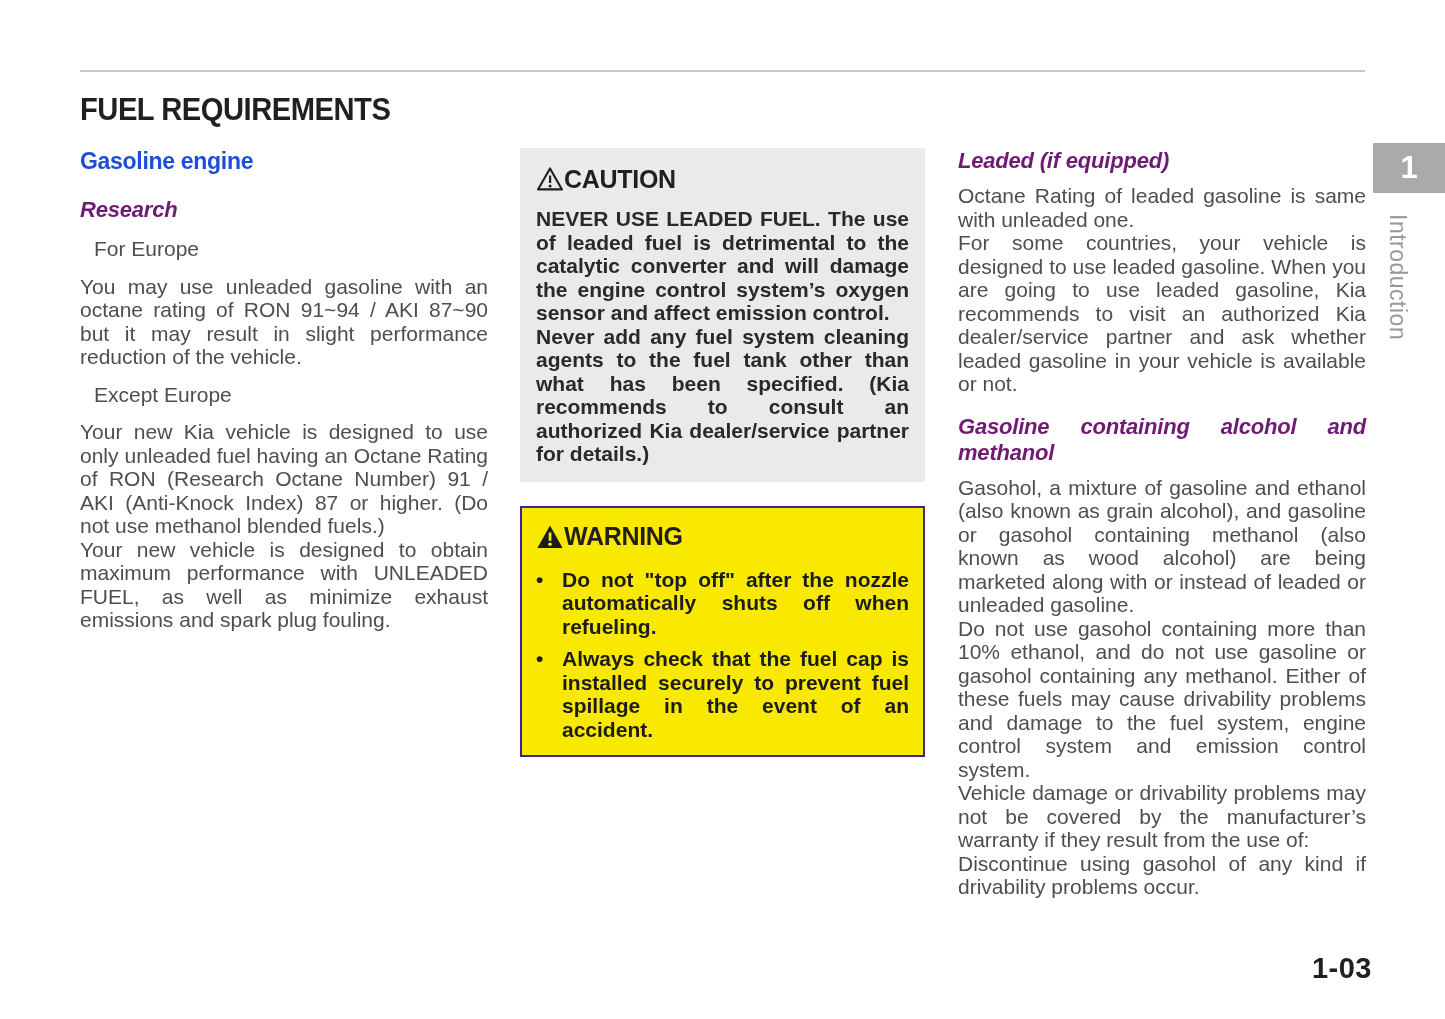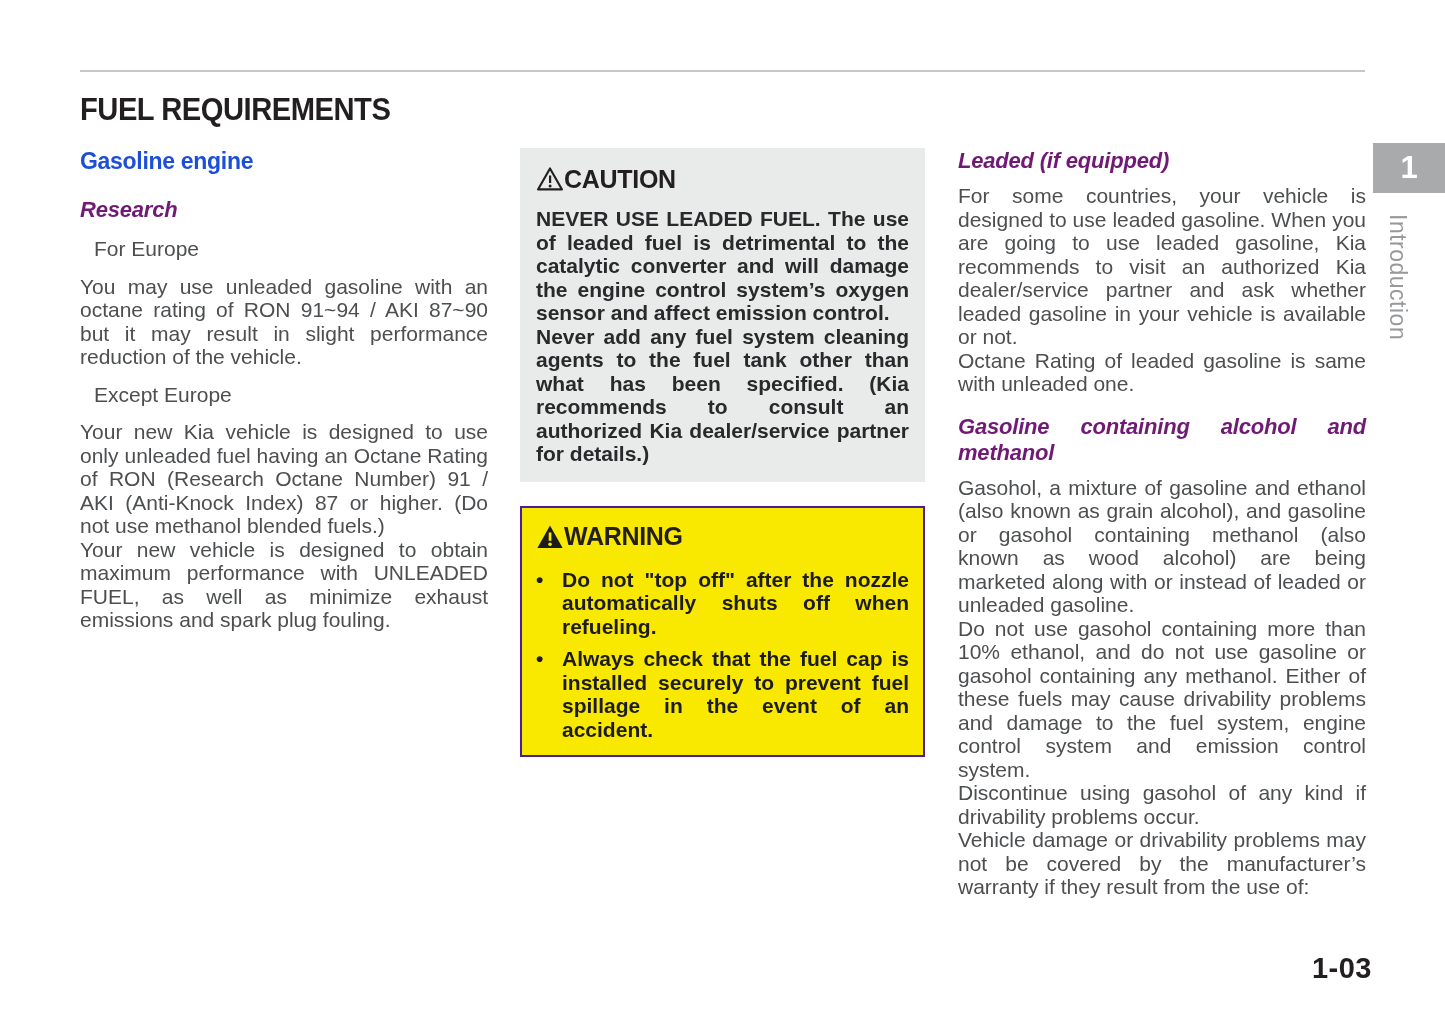--- a/index.html
+++ b/index.html
@@ -107,28 +107,28 @@
       <div class="bullet-item">
         <span class="bullet-dot">•</span>
         <span class="bullet-text">Always check that the fuel cap is installed securely to prevent fuel spillage in the event of an accident.</span>
       </div>
     </div>
   </div>
 </div>
 
 <div class="col col-right">
   <h3 class="sub">Leaded (if equipped)</h3>
+  <p class="body">Octane Rating of leaded gasoline is same with unleaded one.</p>
   <p class="body">For some countries, your vehicle is designed to use leaded gasoline. When you are going to use leaded gasoline, Kia recommends to visit an authorized Kia dealer/service partner and ask whether leaded gasoline in your vehicle is available or not.</p>
-  <p class="body">Octane Rating of leaded gasoline is same with unleaded one.</p>
   <div class="gap18"></div>
   <h3 class="sub justify">Gasoline containing alcohol and methanol</h3>
   <p class="body">Gasohol, a mixture of gasoline and ethanol (also known as grain alcohol), and gasoline or gasohol containing methanol (also known as wood alcohol) are being marketed along with or instead of leaded or unleaded gasoline.</p>
   <p class="body">Do not use gasohol containing more than 10% ethanol, and do not use gasoline or gasohol containing any methanol. Either of these fuels may cause drivability problems and damage to the fuel system, engine control system and emission control system.</p>
+  <p class="body">Vehicle damage or drivability problems may not be covered by the manufacturer’s warranty if they result from the use of:</p>
   <p class="body">Discontinue using gasohol of any kind if drivability problems occur.</p>
-  <p class="body">Vehicle damage or drivability problems may not be covered by the manufacturer’s warranty if they result from the use of:</p>
 </div>
 
 <div class="chapter-tab" style="background: rgb(168, 170, 172);">
   <span class="chapter-number">1</span>
 </div>
 <div class="chapter-label">Introduction</div>
 
 <div class="page-number">1-03</div>
 
 </body></html>

